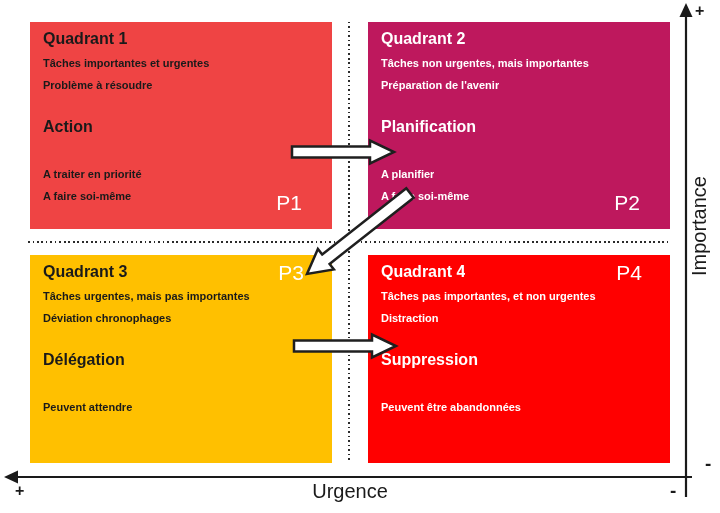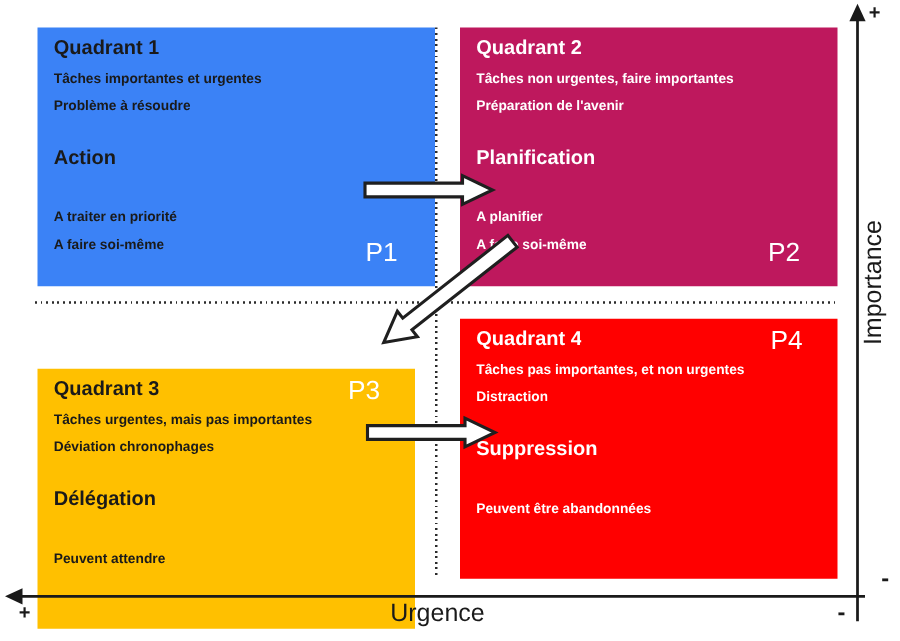--- a/index.html
+++ b/index.html
@@ -42,41 +42,41 @@
   #x-label{position:absolute;left:270px;top:480px;width:160px;text-align:center;
            font-size:20px;color:#1a1a1a;}
   #y-label{position:absolute;left:688px;top:176px;font-size:20px;color:#1a1a1a;
            writing-mode:vertical-rl;transform:rotate(180deg);}
 </style>
 </head>
 <body>
 
 <div id="canvas">
 
-  <div class="quad q-top" id="q1" style="background: #3b82f6; color: rgb(26, 26, 26); padding-left: 16px;">
+  <div class="quad q-top" id="q1" style="background: #ef4444; color: rgb(26, 26, 26);">
     <div class="ql title">Quadrant 1</div>
     <div class="ql l1">Tâches importantes et urgentes</div>
     <div class="ql l2">Problème à résoudre</div>
     <div class="ql kw">Action</div>
     <div class="ql n1">A traiter en priorité</div>
     <div class="ql n2">A faire soi-même</div>
     <div class="p-label" style="color: rgb(255, 255, 255);">P1</div>
   </div>
 
   <div class="quad q-top" id="q2" style="background: #be185d; color: rgb(255, 255, 255);">
     <div class="ql title">Quadrant 2</div>
-    <div class="ql l1">Tâches non urgentes, faire importantes</div>
+    <div class="ql l1">Tâches non urgentes, mais importantes</div>
     <div class="ql l2">Préparation de l'avenir</div>
     <div class="ql kw">Planification</div>
     <div class="ql n1">A planifier</div>
     <div class="ql n2">A faire soi-même</div>
     <div class="p-label" style="color: rgb(255, 255, 255);">P2</div>
   </div>
 
-  <div class="quad q-bottom" id="q3" style="background: rgb(255, 192, 0); color: rgb(26, 26, 26); margin-top: 40px;">
+  <div class="quad q-bottom" id="q3" style="background: rgb(255, 192, 0); color: rgb(26, 26, 26);">
     <div class="ql title">Quadrant 3</div>
     <div class="ql l1">Tâches urgentes, mais pas importantes</div>
     <div class="ql l2">Déviation chronophages</div>
     <div class="ql kw">Délégation</div>
     <div class="ql n1">Peuvent attendre</div>
     <div class="p-label" style="color: rgb(255, 255, 255);">P3</div>
   </div>
 
   <div class="quad q-bottom" id="q4" style="background: rgb(255, 0, 0); color: rgb(255, 255, 255);">
     <div class="ql title">Quadrant 4</div>

